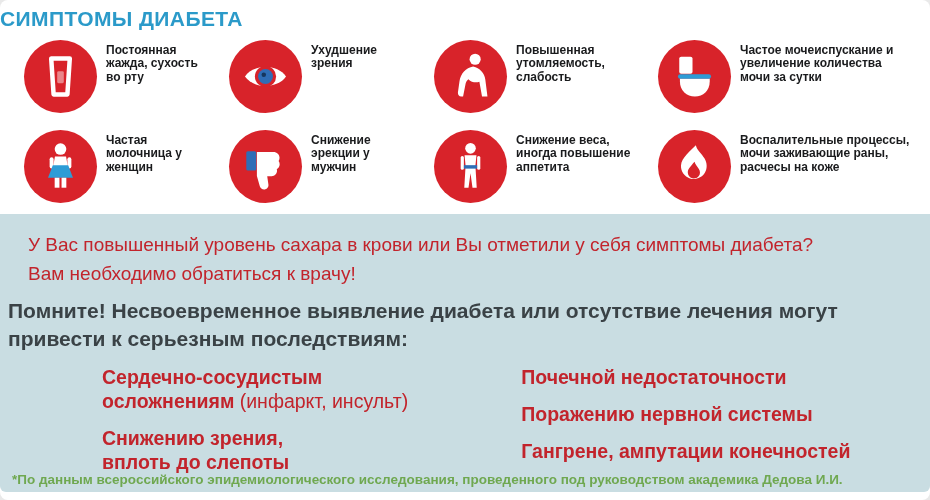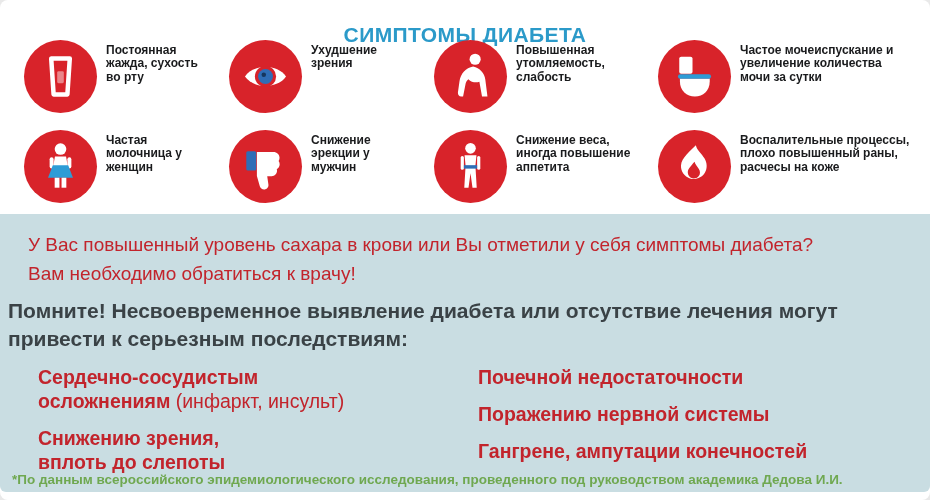--- a/index.html
+++ b/index.html
@@ -3,21 +3,21 @@
 <meta charset="utf-8">
 <style>
   html,body{margin:0;padding:0;background:#e9e9e9;}
   .stage{
     position:relative;width:930px;height:500px;background:#ffffff;
     font-family:"Liberation Sans",sans-serif;overflow:hidden;border-radius:8px;
     margin:0 auto;
   }
   
   .page-title{
-    text-align:center;padding-top:23px;font-size:21px;font-weight:bold;
+    padding-top:7px;font-size:21px;font-weight:bold;
     color:#2b9ac9;letter-spacing:.4px;
   }
   .sym-grid{
     position:absolute;top:37px;left:24px;
     display:grid;grid-template-columns:205px 205px 224px 262px;
     grid-auto-rows:90px;
   }
   .sym{display:flex;align-items:flex-start;}
   .circle{
     width:73px;height:73px;border-radius:50%;background:#d8232a;
@@ -38,21 +38,21 @@
   }
   .warning{
     padding:17px 16px 0 28px;color:#c2242c;font-weight:normal;
     font-size:19px;line-height:1.5;
   }
   .reminder{
     margin:9px 6px 4px 8px;color:#3a4246;font-weight:bold;
     font-size:21px;line-height:1.35;max-width:905px;
   }
   .cons{display:flex;margin-top:11px;}
-  .cons-col-left{margin-left:38px;width:420px;}
+  .cons-col-left{margin-left:102px;width:420px;}
   .cons-col-right{margin-left:20px;width:430px;}
   .cons-item{
     color:#c2242c;font-weight:bold;font-size:19.5px;line-height:1.24;
     margin-bottom:13px;
   }
   .normal-part{font-weight:normal;}
   .footnote{
     position:absolute;left:12px;bottom:5px;color:#6fa850;
     font-weight:bold;font-size:13.5px;margin-top:28px;
   }
@@ -147,21 +147,21 @@
       <span class="sym-label w122">Снижение веса, иногда повышение аппетита</span>
     </div>
 
     <div class="sym">
       <span class="circle">
         <svg viewBox="0 0 40 40">
           <path fill="#fff" d="M21 4 c1 4 4.5 6.5 6.5 9.8 c2 3.3 2.4 7.5 .3 10.9 c-2.3 3.8 -7 5.6 -11.2 4.3 c-4.2 -1.3 -7 -5.3 -6.8 -9.7 c.15 -3.3 2 -5.8 4.1 -8.2 c2.5 -2.8 5.3 -5.4 7.1 -7.1 z"></path>
           <path fill="#d8232a" d="M20 16.5 c.6 2.2 2.2 3.6 3.3 5.3 c1.1 1.7 1.2 4 -.2 5.6 c-1.5 1.8 -4.2 2.2 -6.1 .9 c-1.9 -1.3 -2.6 -3.9 -1.6 -6 c.8 -1.7 2.4 -2.9 3.4 -4.6 z"></path>
         </svg>
       </span>
-      <span class="sym-label w170">Воспалительные процессы, плохо повышенный раны, расчесы на коже</span>
+      <span class="sym-label w170">Воспалительные процессы, мочи заживающие раны, расчесы на коже</span>
     </div>
 
   </div>
 
   <div class="panel">
 
     <div class="warning">
       <div>У Вас повышенный уровень сахара в крови или Вы отметили у себя симптомы диабета?</div>
       <div>Вам необходимо обратиться к врачу!</div>
     </div>

